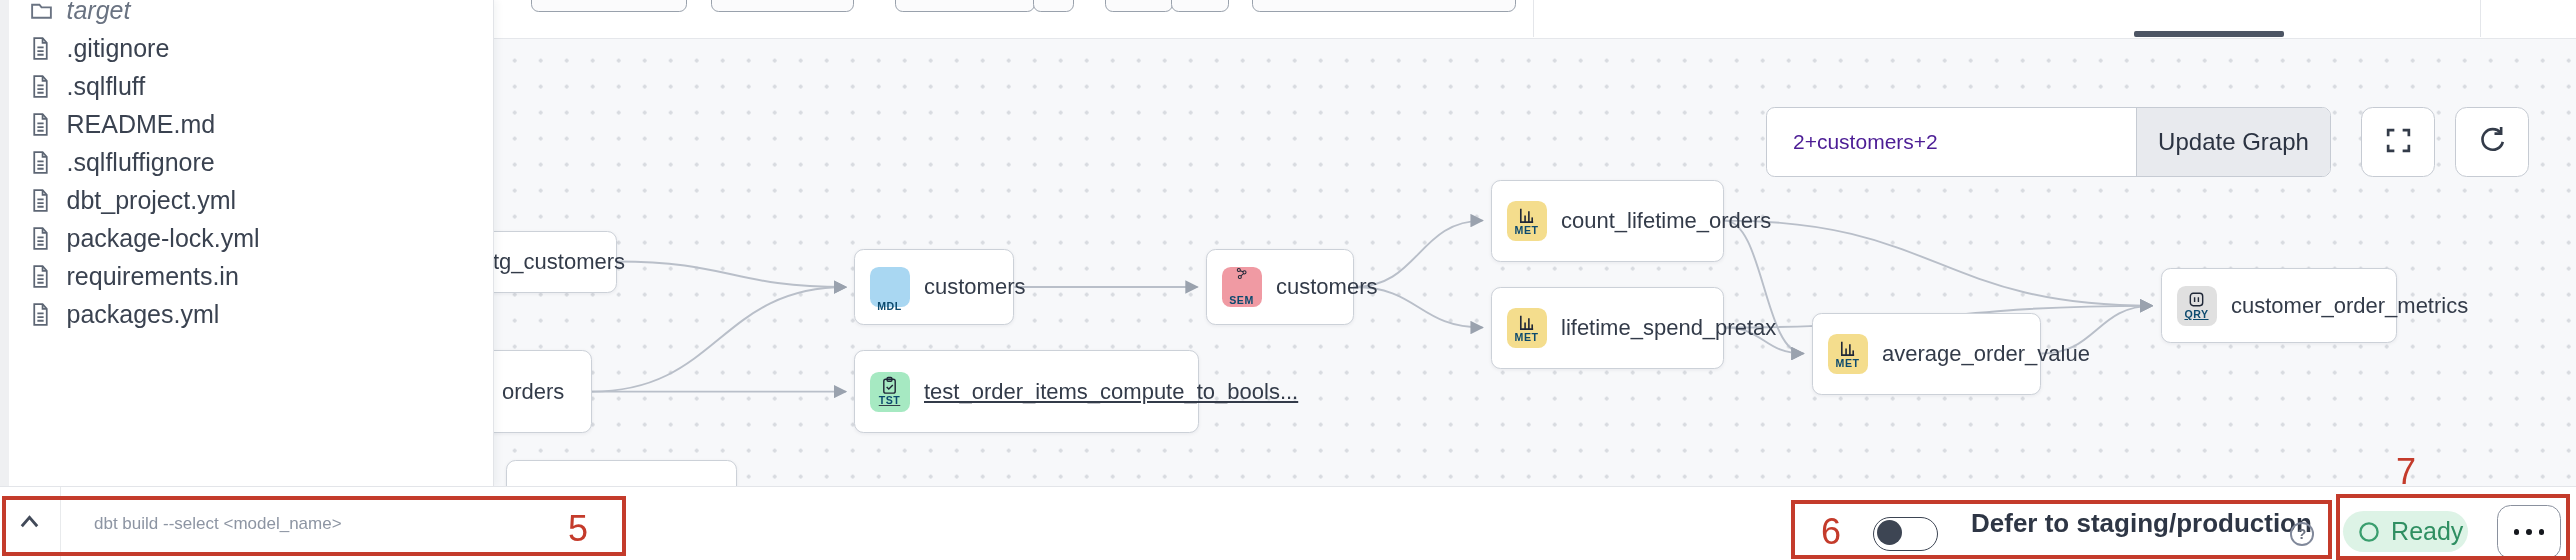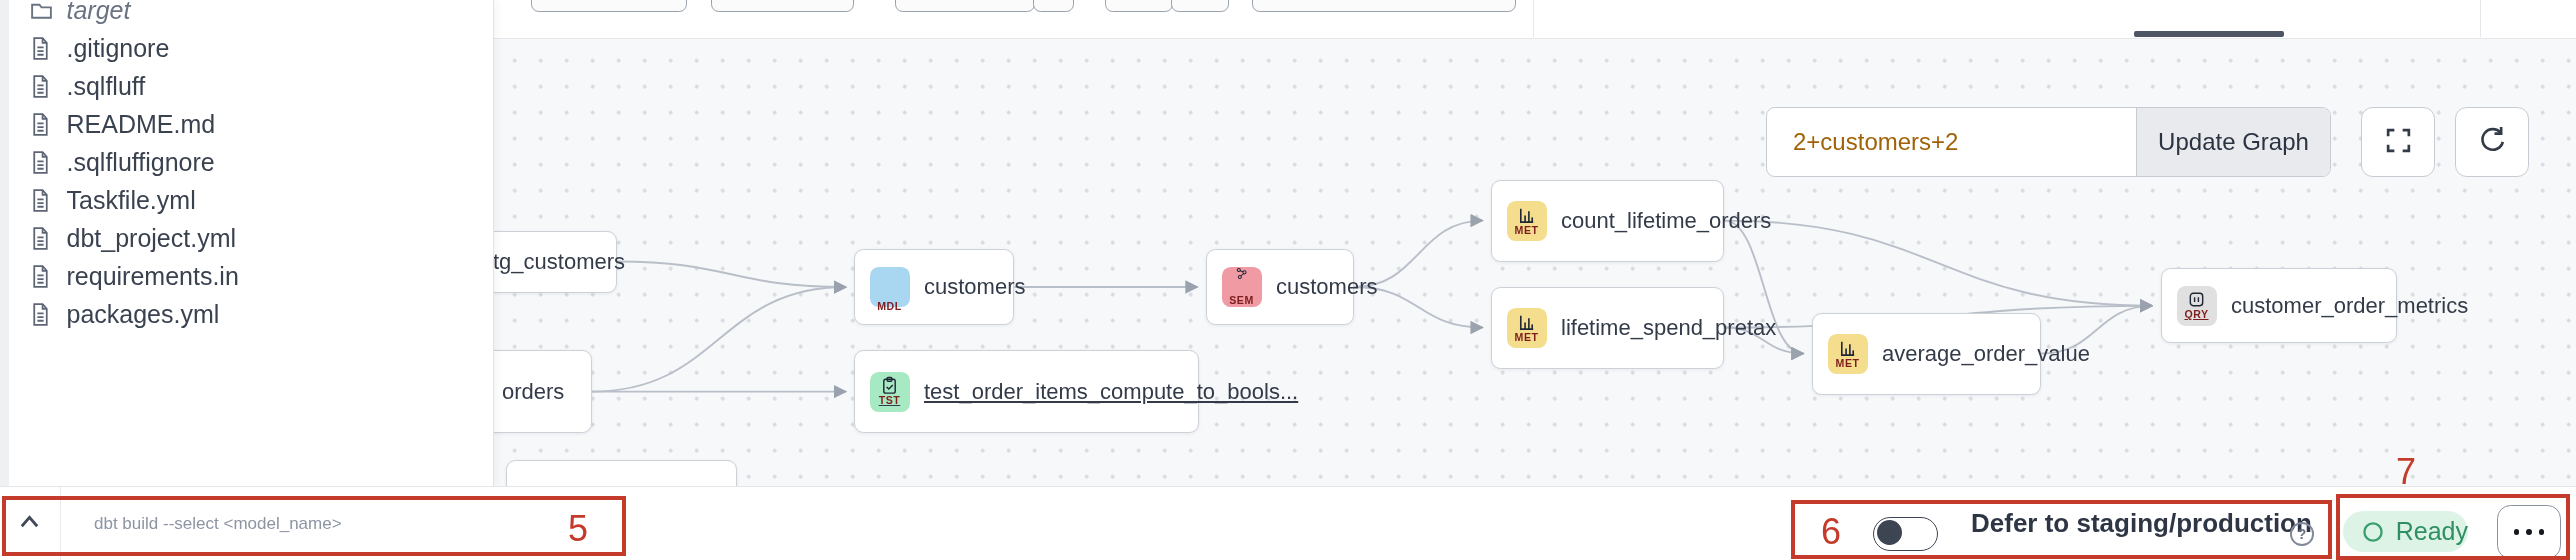--- a/index.html
+++ b/index.html
@@ -15,26 +15,26 @@
   .canvas{position:absolute;left:0;top:38px;width:2576px;height:449px;overflow:hidden;z-index:1;
           background-color:#f7f8fa;
           background-image:radial-gradient(#d8dbe0 1.6px, transparent 2.1px);
           background-size:26px 26px;background-position:7.7px 9.6px;}
   .edges{position:absolute;left:0;top:0;}
   .edge{fill:none;stroke:#b9bfc9;stroke-width:2px;}
   .node{position:absolute;background:#fff;border:1.9px solid #ccd1d8;border-radius:9.6px;
         box-shadow:0 1px 3.9px rgba(25,35,55,.07);display:flex;align-items:center;gap:14.5px;
         padding-left:14.5px;box-sizing:border-box;font-size:22px;color:#333b49;white-space:nowrap;}
   .badge{width:40px;height:40px;border-radius:8.7px;display:flex;flex-direction:column;align-items:center;
-         justify-content:center;color:#7f1d1d;flex:0 0 auto;}
+         justify-content:center;color:#0c4a6e;flex:0 0 auto;}
   .badge .bt{font-size:10.6px;font-weight:bold;line-height:1.1;letter-spacing:0.5px;}
   
   .selgroup{position:absolute;left:1766px;top:69px;height:70px;display:flex;border:1.9px solid #c6cbd3;
             border-radius:8.7px;background:#fff;overflow:hidden;box-sizing:border-box;z-index:3;}
-  .selinput{width:369px;display:flex;align-items:center;padding-left:26px;font-size:24px;color:#a16207;box-sizing:border-box;}
+  .selinput{width:369px;display:flex;align-items:center;padding-left:26px;font-size:21px;color:#4c1d95;box-sizing:border-box;}
   .updbtn{width:194px;background:#e8eaee;border-left:1.9px solid #c6cbd3;display:flex;align-items:center;
           justify-content:center;font-size:24px;color:#2b3342;box-sizing:border-box;}
   .iconbtn{position:absolute;top:69px;width:74px;height:70px;background:#fff;border:1.9px solid #c6cbd3;
            border-radius:11.6px;display:flex;align-items:center;justify-content:center;box-sizing:border-box;z-index:3;}
   
   .sidebar{position:absolute;left:0;top:0;width:493px;height:486px;background:#fff;z-index:5;
            border-right:1px solid #e2e4e8;box-shadow:2.9px 0 7.7px rgba(20,30,50,.05);overflow:hidden;}
   .gutter{position:absolute;left:0;top:0;width:8.7px;height:486px;background:#eff0f2;}
   .tree{position:absolute;left:0;top:-8.7px;width:493px;}
   .frow{height:38px;display:flex;align-items:center;padding-left:29px;gap:12.5px;font-size:25px;color:#3a4250;}
@@ -48,21 +48,21 @@
   .bbdiv{position:absolute;left:60px;top:0;width:1px;height:74px;background:#e8eaec;}
   .cmd{position:absolute;left:94px;top:0;height:74px;display:flex;align-items:center;font-size:17px;color:#8d95a3;}
   .toggle{position:absolute;left:1873px;top:517px;width:65px;height:34px;border:1.9px solid #3d4553;
           border-radius:18.3px;background:#fff;box-sizing:border-box;z-index:7;}
   .knob{position:absolute;left:2.9px;top:1.9px;width:25px;height:25px;border-radius:50%;background:#3d4553;}
   .deferlbl{position:absolute;left:1971px;top:486px;height:74px;display:flex;align-items:center;
             font-size:26px;font-weight:bold;color:#2e3645;z-index:7;}
   .help{position:absolute;left:2289px;top:521px;z-index:7;}
   .ready{position:absolute;left:2343px;top:511px;width:125px;height:41px;background:#ddf3e6;border-radius:21px;
          display:flex;align-items:center;gap:11.6px;padding-left:14.5px;box-sizing:border-box;
-         font-size:25px;color:#2f8f62;z-index:7;justify-content:flex-end;}
+         font-size:25px;color:#2f8f62;z-index:7;}
   .more{position:absolute;left:2497px;top:505px;width:64px;height:54px;background:#fff;border:1.9px solid #8a919e;
         border-radius:13.5px;display:flex;align-items:center;justify-content:center;gap:6.7px;box-sizing:border-box;z-index:7;}
   .more i{width:5.8px;height:5.8px;border-radius:50%;background:#15181d;}
   
   .abox{position:absolute;border:4.8px solid #c43b2b;box-sizing:border-box;z-index:20;pointer-events:none;}
   .a5{left:1.9px;top:496px;width:624px;height:60px;}
   .a6{left:1791px;top:500px;width:541px;height:59px;}
   .a7{left:2336px;top:494px;width:234px;height:66px;}
   .adigit{position:absolute;color:#c43b2b;font-size:36px;z-index:21;pointer-events:none;}
   .d5{left:568px;top:508px;}
@@ -272,31 +272,31 @@
           <span class="flabel">.sqlfluffignore</span>
         </div>
         <div class="frow">
           <span class="ficon">
             <svg width="23" height="25" viewBox="0 0 22 24" fill="none" stroke="#5d6674" stroke-width="1.7">
               <path d="M5 2 H13 L17 6.5 V22 H5 Z"></path>
               <path d="M13 2 V6.5 H17"></path>
               <path d="M8 11 H14 M8 14.5 H14 M8 18 H14"></path>
             </svg>
           </span>
-          <span class="flabel">Taskfile.yml</span>
-        </div>
-        <div class="frow">
-          <span class="ficon">
-            <svg width="23" height="25" viewBox="0 0 22 24" fill="none" stroke="#5d6674" stroke-width="1.7">
-              <path d="M5 2 H13 L17 6.5 V22 H5 Z"></path>
-              <path d="M13 2 V6.5 H17"></path>
-              <path d="M8 11 H14 M8 14.5 H14 M8 18 H14"></path>
-            </svg>
-          </span>
           <span class="flabel">dbt_project.yml</span>
+        </div>
+        <div class="frow">
+          <span class="ficon">
+            <svg width="23" height="25" viewBox="0 0 22 24" fill="none" stroke="#5d6674" stroke-width="1.7">
+              <path d="M5 2 H13 L17 6.5 V22 H5 Z"></path>
+              <path d="M13 2 V6.5 H17"></path>
+              <path d="M8 11 H14 M8 14.5 H14 M8 18 H14"></path>
+            </svg>
+          </span>
+          <span class="flabel">package-lock.yml</span>
         </div>
         <div class="frow">
           <span class="ficon">
             <svg width="23" height="25" viewBox="0 0 22 24" fill="none" stroke="#5d6674" stroke-width="1.7">
               <path d="M5 2 H13 L17 6.5 V22 H5 Z"></path>
               <path d="M13 2 V6.5 H17"></path>
               <path d="M8 11 H14 M8 14.5 H14 M8 18 H14"></path>
             </svg>
           </span>
           <span class="flabel">requirements.in</span>

